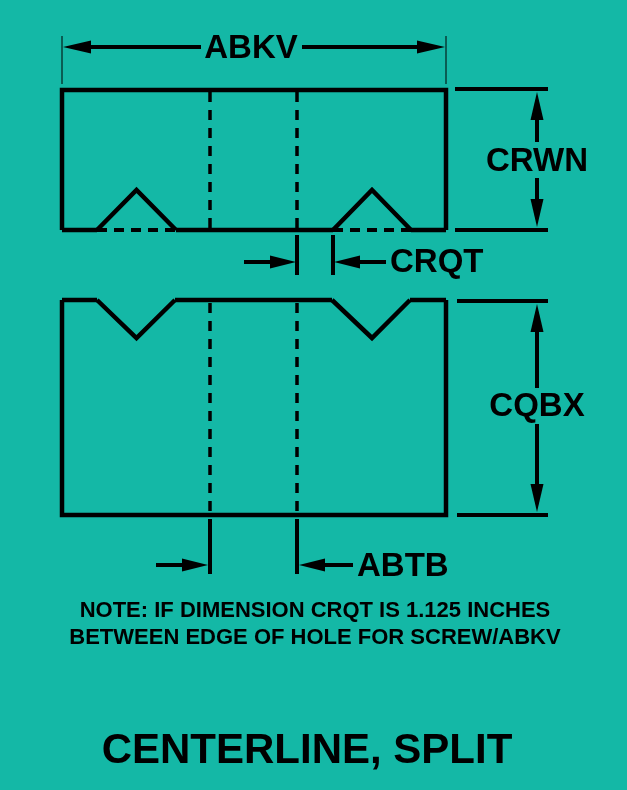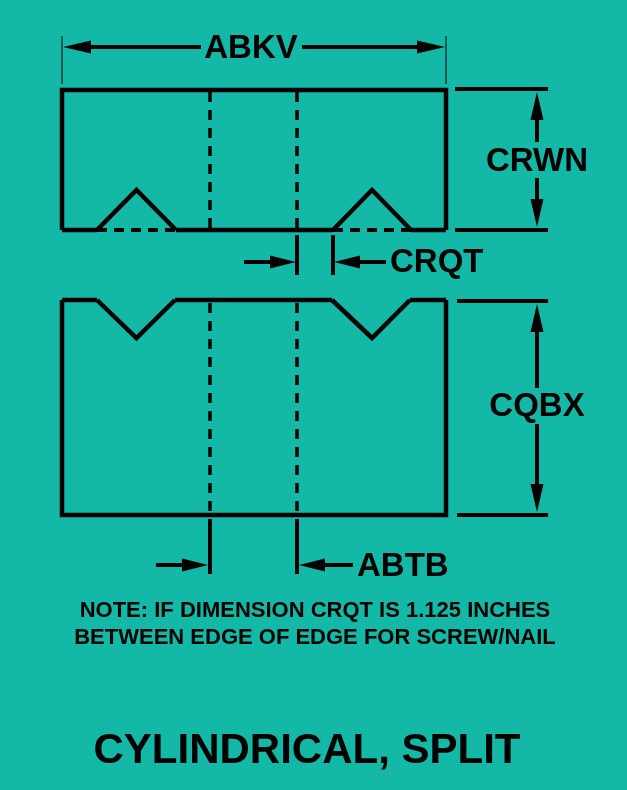--- a/index.html
+++ b/index.html
@@ -146,18 +146,18 @@
       <line class="dimline" x1="156" y1="565" x2="183" y2="565"></line>
       <line class="dimline" x1="325" y1="565" x2="353" y2="565"></line>
       <polygon points="208,565 182,558.5 182,571.5"></polygon>
       <polygon points="299,565 325,558.5 325,571.5"></polygon>
       <text class="dim-label" x="357" y="576" text-anchor="start">ABTB</text>
     </g>
   </svg>
 
   <div class="note-block">
     <div>NOTE: IF DIMENSION CRQT IS 1.125 INCHES</div>
-    <div>BETWEEN EDGE OF EDGE FOR SCREW/NAIL</div>
+    <div>BETWEEN EDGE OF HOLE FOR SCREW/ABKV</div>
   </div>
 
-  <div class="figure-title">CYLINDRICAL, SPLIT</div>
+  <div class="figure-title">CENTERLINE, SPLIT</div>
 
 </div>
 
 </body></html>

